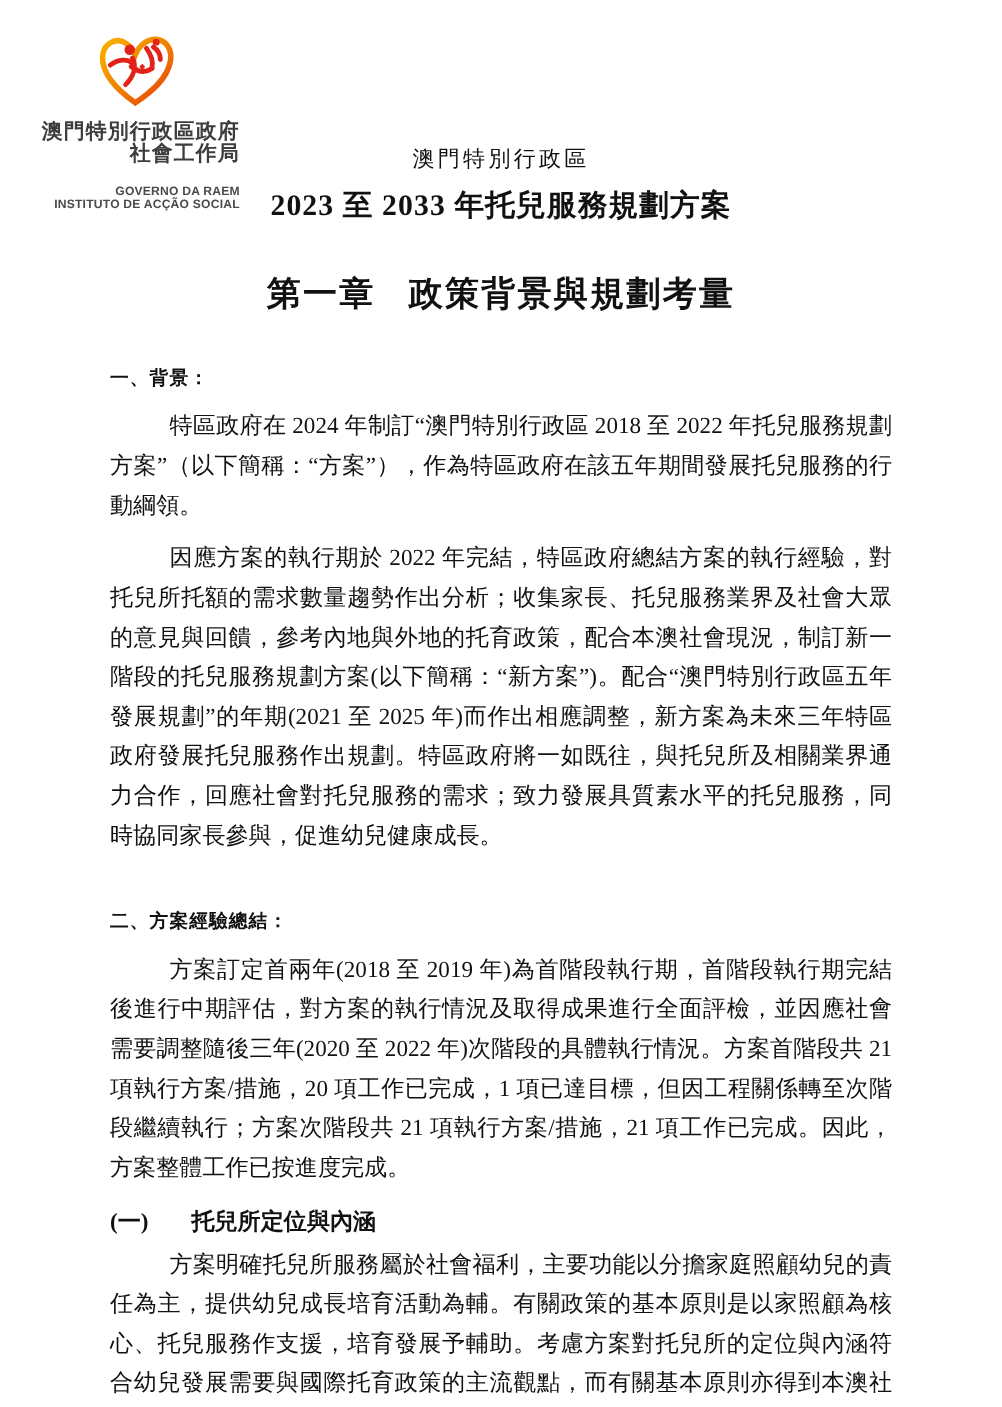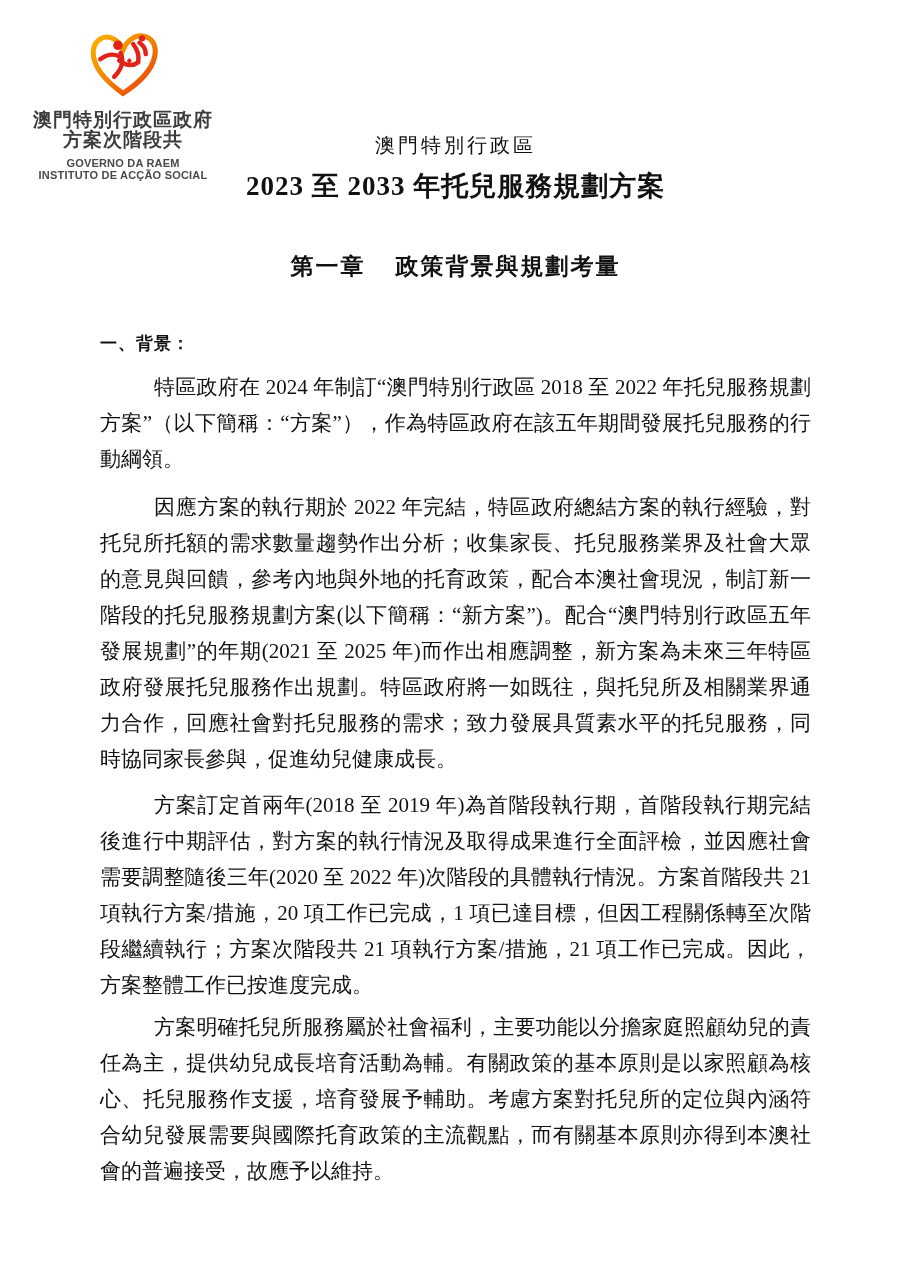--- a/index.html
+++ b/index.html
@@ -9,34 +9,34 @@
     position: relative;
     overflow: hidden;
     font-family: "Liberation Serif", "DejaVu Serif", serif;
     color: #111111;
   }
   .page { width: 911px; height: 1279px; position: relative; }
 
   
   .org-block {
     position: absolute; left: 28px; top: 26px; width: 190px;
-    text-align: center;
+    text-align: right;
     font-family: "Liberation Sans", "DejaVu Sans", sans-serif;
   }
   .heart-logo { width: 76px; height: 74px; display: block; margin: 0 auto; }
   .org-cn { font-size: 19px; font-weight: bold; letter-spacing: 1px; line-height: 20px; color: #3d3d3f; }
   .org-cn.first { margin-top: 10px; }
   .org-pt { font-size: 11px; font-weight: bold; line-height: 12px; color: #4a4a4c; letter-spacing: 0.2px; }
-  .org-pt.first { margin-top: 7px; }
+  .org-pt.first { margin-top: 18px; }
 
   
   .title-block { padding-top: 128px; text-align: center; }
   .doc-title1 { margin: 0; font-size: 20px; font-weight: normal; letter-spacing: 3px; line-height: 34px; }
   .doc-title2 { margin: 5px 0 0 0; font-size: 27px; font-weight: bold; letter-spacing: 1px; line-height: 38px; }
-  .chapter-heading { margin: 46px 0 0 0; font-size: 23px; font-weight: bold; letter-spacing: 2px; line-height: 32px; }
+  .chapter-heading { margin: 46px 0 0 0; font-size: 31px; font-weight: bold; letter-spacing: 2px; line-height: 32px; }
   .chapter-gap { display: inline-block; width: 30px; }
 
   
   .content { margin: 0 100px; text-align: justify; }
   .sec-heading { font-size: 17px; font-weight: bold; letter-spacing: 1px; margin: 46px 0 0 0; line-height: 30px; }
   .body-para { font-size: 21px; line-height: 36px; margin: 10px 0 0 0; text-indent: 54px; }
   .body-para.cont { margin-top: 12px; }
   .subsec-heading { font-size: 21px; font-weight: bold; margin: 16px 0 0 0; line-height: 30px; }
   .subsec-num { display: inline-block; width: 74px; }
   .body-para.last { margin-top: 6px; }
@@ -73,35 +73,37 @@
         <path d="M56 40 C 62 52, 58 66, 46 78"></path>
         <path d="M54 52 C 64 60, 74 62, 84 55"></path>
         <path d="M76 26 C 82 34, 86 44, 84 54"></path>
         <path d="M86 24 C 92 28, 96 34, 96 42"></path>
       </g>
       <circle cx="52" cy="28" r="7.5" fill="#E2231A"></circle>
       <circle cx="90" cy="17" r="5" fill="#E2231A"></circle>
       <path d="M66 52 l4 -4 l4 4 l-4 6 Z" fill="#E2231A"></path>
     </svg>
     <div class="org-cn first">澳門特別行政區政府</div>
-    <div class="org-cn">方案次階段共</div>
+    <div class="org-cn">社會工作局</div>
     <div class="org-pt first">GOVERNO DA RAEM</div>
     <div class="org-pt">INSTITUTO DE ACÇÃO SOCIAL</div>
   </header>
 
   <div class="title-block">
     <h1 class="doc-title1">澳門特別行政區</h1>
     <h1 class="doc-title2">2023 至 2033 年托兒服務規劃方案</h1>
     <h2 class="chapter-heading"><span>第一章</span><span class="chapter-gap"></span><span>政策背景與規劃考量</span></h2>
   </div>
 
   <main class="content">
     <h3 class="sec-heading">一、背景：</h3>
     <p class="body-para">特區政府在 2024 年制訂“澳門特別行政區 2018 至 2022 年托兒服務規劃方案”（以下簡稱：“方案”），作為特區政府在該五年期間發展托兒服務的行動綱領。</p>
     <p class="body-para cont">因應方案的執行期於 2022 年完結，特區政府總結方案的執行經驗，對托兒所托額的需求數量趨勢作出分析；收集家長、托兒服務業界及社會大眾的意見與回饋，參考內地與外地的托育政策，配合本澳社會現況，制訂新一階段的托兒服務規劃方案(以下簡稱：“新方案”)。配合“澳門特別行政區五年發展規劃”的年期(2021 至 2025 年)而作出相應調整，新方案為未來三年特區政府發展托兒服務作出規劃。特區政府將一如既往，與托兒所及相關業界通力合作，回應社會對托兒服務的需求；致力發展具質素水平的托兒服務，同時協同家長參與，促進幼兒健康成長。</p>
 
+    <h3 class="sec-heading">二、方案經驗總結：</h3>
     <p class="body-para">方案訂定首兩年(2018 至 2019 年)為首階段執行期，首階段執行期完結後進行中期評估，對方案的執行情況及取得成果進行全面評檢，並因應社會需要調整隨後三年(2020 至 2022 年)次階段的具體執行情況。方案首階段共 21 項執行方案/措施，20 項工作已完成，1 項已達目標，但因工程關係轉至次階段繼續執行；方案次階段共 21 項執行方案/措施，21 項工作已完成。因此，方案整體工作已按進度完成。</p>
 
+    <h4 class="subsec-heading"><span class="subsec-num">(一)</span><span>托兒所定位與內涵</span></h4>
     <p class="body-para last">方案明確托兒所服務屬於社會福利，主要功能以分擔家庭照顧幼兒的責任為主，提供幼兒成長培育活動為輔。有關政策的基本原則是以家照顧為核心、托兒服務作支援，培育發展予輔助。考慮方案對托兒所的定位與內涵符合幼兒發展需要與國際托育政策的主流觀點，而有關基本原則亦得到本澳社會的普遍接受，故應予以維持。</p>
   </main>
 
 
 </div>
 
 </body></html>

